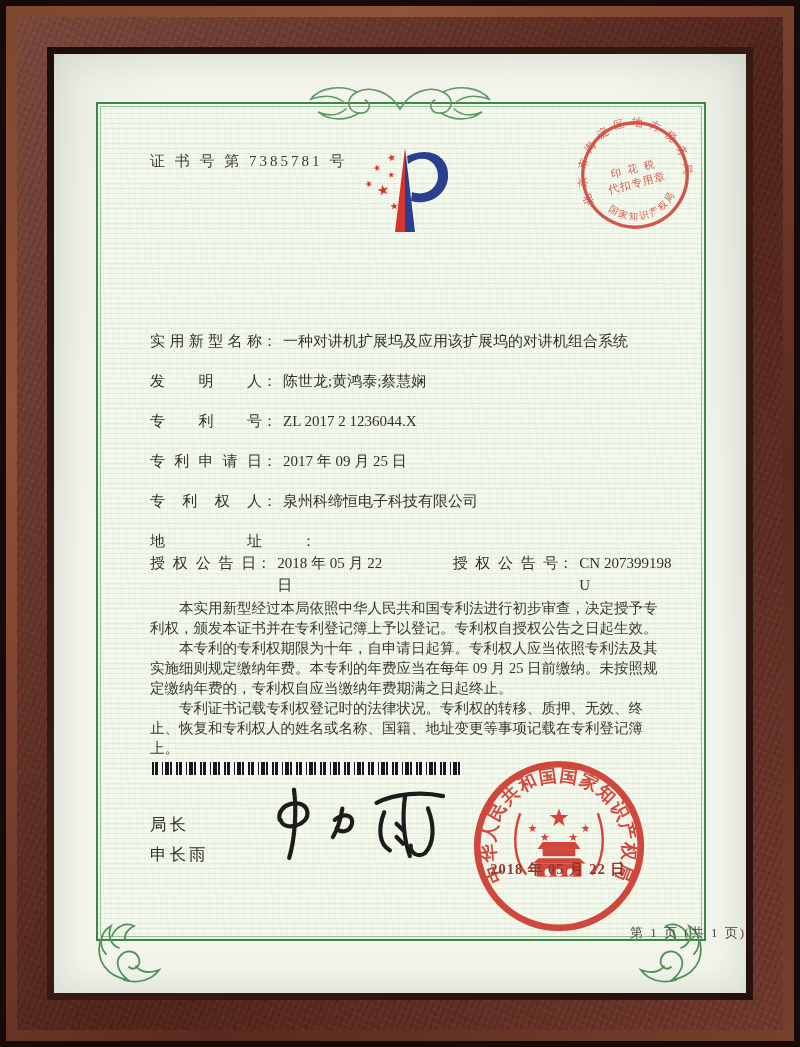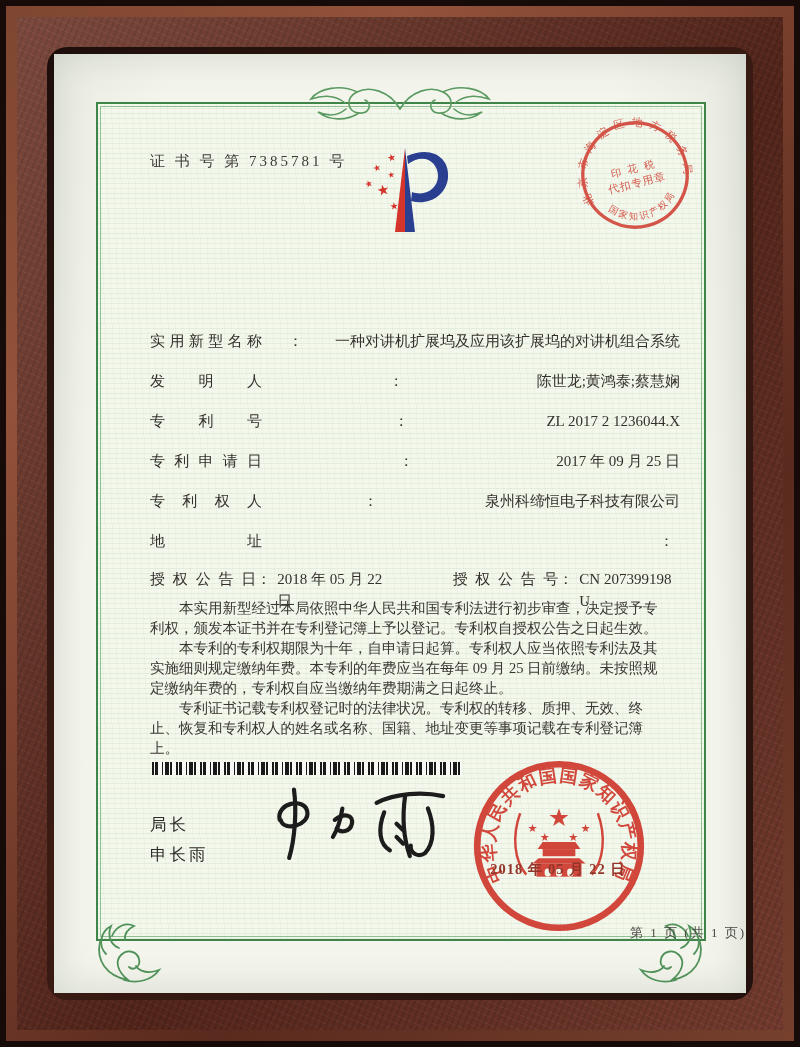--- a/index.html
+++ b/index.html
@@ -10,21 +10,21 @@
   .frame1 { width:800px; height:1047px; padding:6px; background:#170b09; }
   .frame2 { width:100%; height:100%; padding:11px;
             background:linear-gradient(135deg,#7e4630 0%,#93523a 22%,#5a2a1e 68%,#76402d 100%); }
   .frame3 { width:100%; height:100%; padding:30px;
             background-color:#6a2f22;
             background-image:
               linear-gradient(125deg, rgba(255,255,255,.12), rgba(0,0,0,.22) 55%, rgba(255,255,255,.05)),
               repeating-linear-gradient(113deg, rgba(0,0,0,.12) 0 2px, transparent 2px 6px),
               repeating-linear-gradient(23deg, rgba(255,255,255,.05) 0 1px, transparent 1px 7px); }
   .frame4 { width:100%; height:100%; padding:7px;
-            background:linear-gradient(135deg,#1d0e0b 0%,#3b1c13 50%,#24110d 100%);border-radius:20px; }
+            background:linear-gradient(135deg,#1d0e0b 0%,#3b1c13 50%,#24110d 100%); }
 
   
   .paper { position:relative; width:100%; height:100%;
            background:
              linear-gradient(100deg, rgba(60,70,60,.05) 0%, transparent 14%),
              linear-gradient(260deg, rgba(60,70,60,.06) 0%, transparent 16%),
              linear-gradient(0deg, rgba(120,160,120,.05), rgba(120,160,120,.05)),
              #faf9f2;
            box-shadow: inset 0 0 38px rgba(80,100,80,.20); overflow:hidden; }
 
@@ -38,22 +38,22 @@
 
   .ornament { position:absolute; pointer-events:none; }
 
   
   .cert-no { position:absolute; left:96px; top:98px; font-size:15px; letter-spacing:3px; color:#3c3a36; }
 
   .title { position:absolute; left:0; right:0; top:194px; text-align:center;
            font-size:36px; font-weight:700; letter-spacing:8px; color:#1b1b1b; }
 
   .fields { position:absolute; left:96px; top:276px; width:530px; color:#33302b; font-size:15px; }
-  .frow { display:flex; align-items:flex-start; line-height:22px; margin-bottom:18px;justify-content:space-between; }
-  .frow.addr { margin-bottom:16px;gap:39px; }
+  .frow { display:flex; align-items:flex-start; line-height:22px; margin-bottom:18px; }
+  .frow.addr { margin-bottom:0;gap:39px; }
   .flabel { display:inline-block; width:112px; text-align:justify; text-align-last:justify; }
   .fcolon { display:inline-block; margin-right:6px; }
   .fvalue { display:inline-block; max-width:400px; }
   .frow.double .second { margin-left:58px; display:flex; }
 
   .paras { position:absolute; left:96px; top:544px; width:512px; color:#3a3732;
            font-size:14.5px; line-height:20px; }
   .paras p { text-indent:2em; }
 
   .barcode { position:absolute; left:98px; top:708px; width:310px; height:13px;

